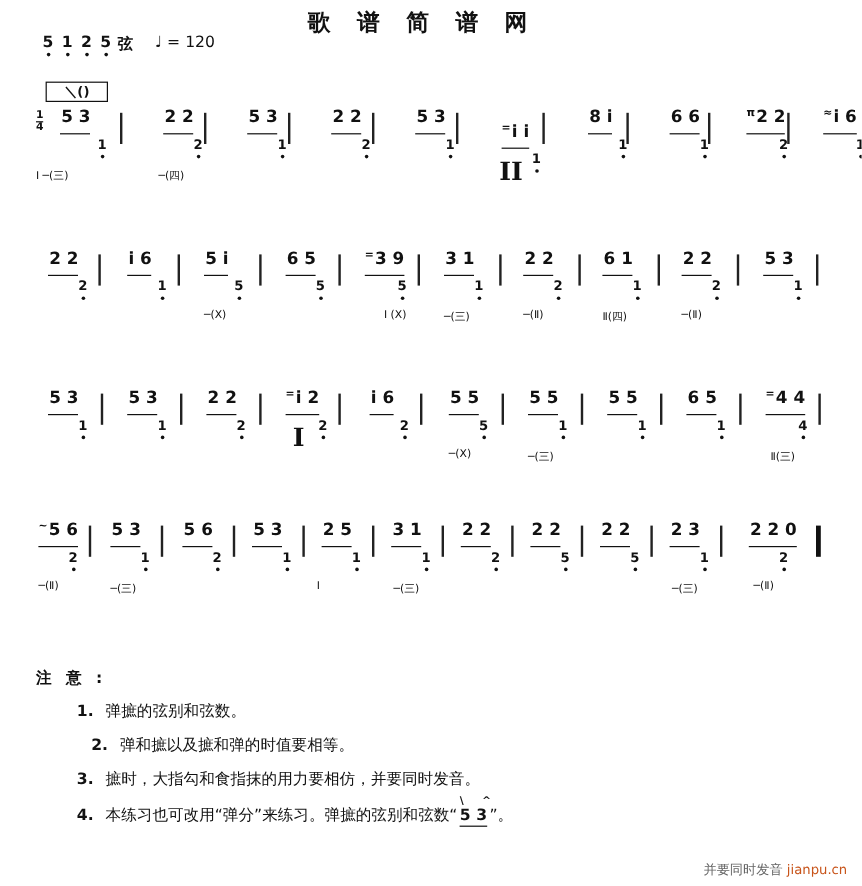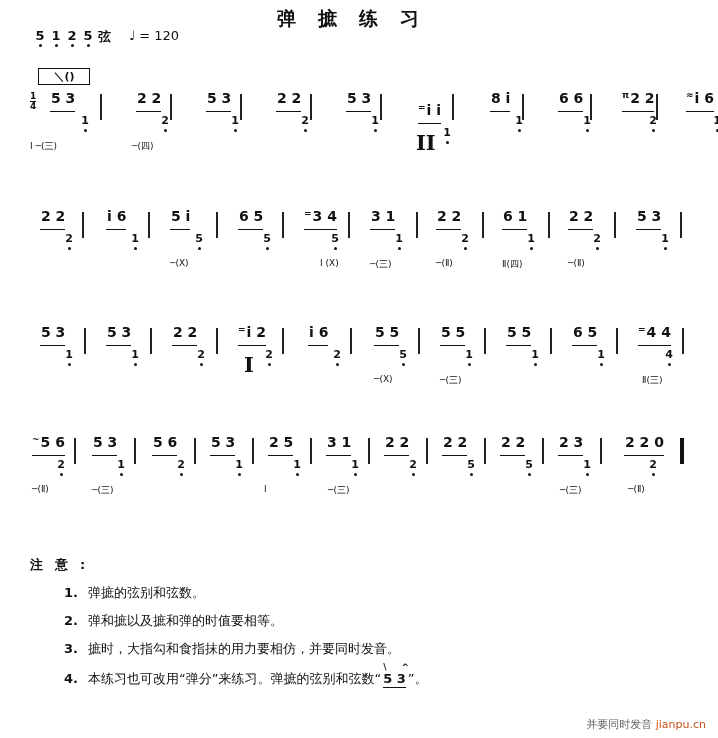--- a/index.html
+++ b/index.html
@@ -32,21 +32,21 @@
   .note-item .num{font-weight:bold;margin-right:10px;}
   .ex53{display:inline-block;position:relative;font-weight:bold;margin:0 2px;}
   .ex53 .marks{position:absolute;top:-9px;left:0;font-size:9px;letter-spacing:6px;}
   .ex53 .ul{position:absolute;left:0;right:0;bottom:-2px;height:1px;background:#111;}
   .watermark{position:absolute;right:12px;bottom:6px;font-size:11px;color:#666;}
   .watermark .brand{color:#c8541a;}
 </style>
 </head>
 <body>
 
-<div class="title">弹摭练习</div>
+<div class="title">歌谱简谱网</div>
 
 <div class="header">
   <span class="tn">
       <span>5</span>
       <span class="dot"></span>
     </span>
   <span class="tn">
       <span>1</span>
       <span class="dot"></span>
     </span>
@@ -132,21 +132,21 @@
       <div class="measure" style="left: 142px;">
         <div class="notes"><span class="orn"></span><span>5 i</span><span class="u"></span></div>
         <div class="bass" style="left: 22px; top: 24px;"><span>5</span><span class="bdot"></span></div>
         <div class="fing" style="left: 0px; top: 50px;">─(X)</div>
       </div>
       <div class="measure" style="left: 210px;">
         <div class="notes"><span class="orn"></span><span>6 5</span><span class="u"></span></div>
         <div class="bass" style="left: 22px; top: 24px;"><span>5</span><span class="bdot"></span></div>
       </div>
       <div class="measure" style="left: 276px;">
-        <div class="notes"><span class="orn">=</span><span>3 4</span><span class="u"></span></div>
+        <div class="notes"><span class="orn">=</span><span>3 9</span><span class="u"></span></div>
         <div class="bass" style="left: 24px; top: 24px;"><span>5</span><span class="bdot"></span></div>
         <div class="fing" style="left: 16px; top: 50px;">I (X)</div>
       </div>
       <div class="measure" style="left: 342px;">
         <div class="notes"><span class="orn"></span><span>3 1</span><span class="u"></span></div>
         <div class="bass" style="left: 22px; top: 24px;"><span>1</span><span class="bdot"></span></div>
         <div class="fing" style="left: 0px; top: 50px;">─(三)</div>
       </div>
       <div class="measure" style="left: 408px;">
         <div class="notes"><span class="orn"></span><span>2 2</span><span class="u"></span></div>
@@ -298,21 +298,21 @@
       <div class="bar final" style="left: 652px;"></div>
     </div>
   </div>
 
 <div class="notes-section">
   <div class="notes-heading">注意:</div>
 </div>
 <div class="note-item" style="left:64px;top:584px;">
   <span class="num">1.</span><span>弹摭的弦别和弦数。</span>
 </div>
-<div class="note-item" style="left:64px;top:612px;">
+<div class="note-item" style="left:76px;top:612px;">
   <span class="num">2.</span><span>弹和摭以及摭和弹的时值要相等。</span>
 </div>
 <div class="note-item" style="left:64px;top:640px;">
   <span class="num">3.</span><span>摭时，大指勾和食指抹的用力要相仿，并要同时发音。</span>
 </div>
 <div class="note-item" style="left:64px;top:670px;">
   <span class="num">4.</span><span>本练习也可改用“弹分”来练习。弹摭的弦别和弦数“</span><span class="ex53"><span class="marks">\ ^</span><span>5 3</span><span class="ul"></span></span><span>”。</span>
 </div>
 
 <div class="watermark">

